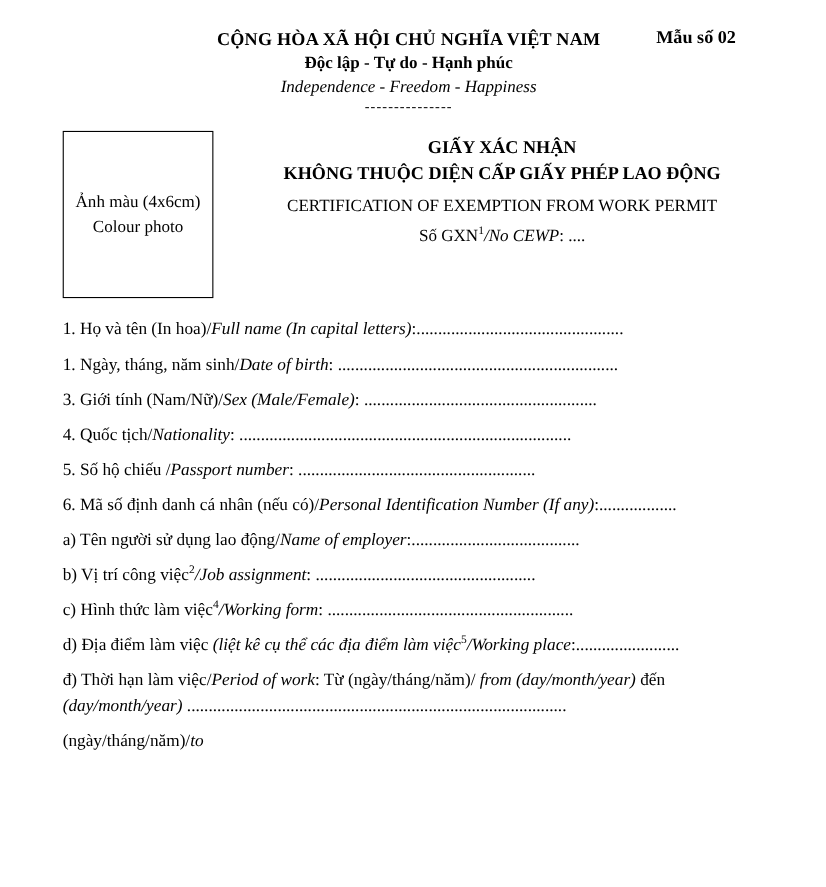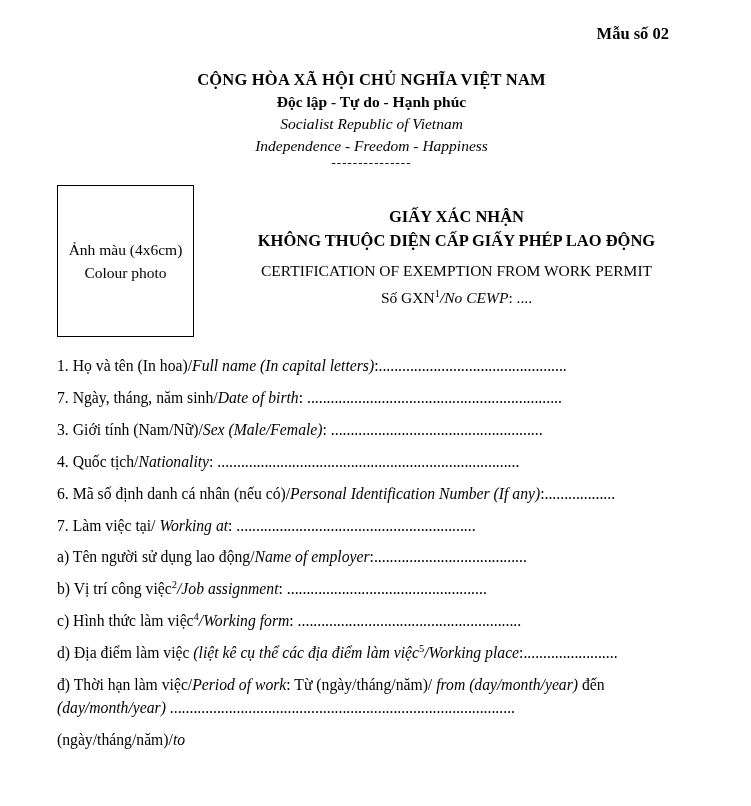--- a/index.html
+++ b/index.html
@@ -22,21 +22,21 @@
   }
   .form-code {
     position: absolute;
     top: 24px;
     right: 74px;
     font-weight: bold;
     font-size: 16.5px;
   }
   .header {
     text-align: center;
-    padding-top: 68px;
+    padding-top: 24px;
   }
   .header .line {
     line-height: 1.42;
   }
   .h-bold {
     font-weight: bold;
     font-size: 16.5px;
     letter-spacing: 0.2px;
   }
   .h-bold2 {
@@ -68,21 +68,21 @@
     flex-direction: column;
     align-items: center;
     justify-content: center;
     font-size: 15.5px;
     line-height: 1.5;
   }
   .title-block {
     position: absolute;
     left: 210px;
     right: 40px;
-    top: 20px;
+    top: 3px;
     text-align: center;
   }
   .t1 {
     font-weight: bold;
     font-size: 16.5px;
     line-height: 1.45;
   }
   .t2 {
     font-size: 15.5px;
     margin-top: 9px;
@@ -112,21 +112,20 @@
 </head>
 <body>
 
 <div class="page">
 
   <div class="form-code">Mẫu số 02</div>
 
   <div class="header">
     <div class="line h-bold">CỘNG HÒA XÃ HỘI CHỦ NGHĨA VIỆT NAM</div>
     <div class="line h-bold2">Độc lập - Tự do - Hạnh phúc</div>
-    <div class="line h-italic">Socialist Republic of Vietnam</div>
     <div class="line h-italic">Independence - Freedom - Happiness</div>
     <div class="h-dashes">---------------</div>
   </div>
 
   <div class="mid">
     <div class="photo-box">
       <div>Ảnh màu (4x6cm)</div>
       <div>Colour photo</div>
     </div>
 
@@ -140,39 +139,39 @@
     </div>
   </div>
 
   <div class="body-fields">
 
     <div class="field">
       <span>1. Họ và tên (In hoa)/</span><span class="it">Full name (In capital letters)</span><span class="dots-line">:................................................</span>
     </div>
 
     <div class="field">
-      <span>7. Ngày, tháng, năm sinh/</span><span class="it">Date of birth</span><span class="dots-line">: .................................................................</span>
+      <span>1. Ngày, tháng, năm sinh/</span><span class="it">Date of birth</span><span class="dots-line">: .................................................................</span>
     </div>
 
     <div class="field">
       <span>3. Giới tính (Nam/Nữ)/</span><span class="it">Sex (Male/Female)</span><span class="dots-line">: ......................................................</span>
     </div>
 
     <div class="field">
       <span>4. Quốc tịch/</span><span class="it">Nationality</span><span class="dots-line">: .............................................................................</span>
     </div>
 
+    <div class="field">
+      <span>5. Số hộ chiếu /</span><span class="it">Passport number</span><span class="dots-line">: .......................................................</span>
+    </div>
 
     <div class="field">
       <span>6. Mã số định danh cá nhân (nếu có)/</span><span class="it">Personal Identification Number (If any)</span><span class="dots-line">:..................</span>
     </div>
 
-    <div class="field">
-      <span>7. Làm việc tại/ </span><span class="it">Working at</span><span class="dots-line">: .............................................................</span>
-    </div>
 
     <div class="field">
       <span>a) Tên người sử dụng lao động/</span><span class="it">Name of employer</span><span class="dots-line">:.......................................</span>
     </div>
 
     <div class="field">
       <span>b) Vị trí công việc</span><sup>2</sup><span class="it">/Job assignment</span><span class="dots-line">: ...................................................</span>
     </div>
 
 

